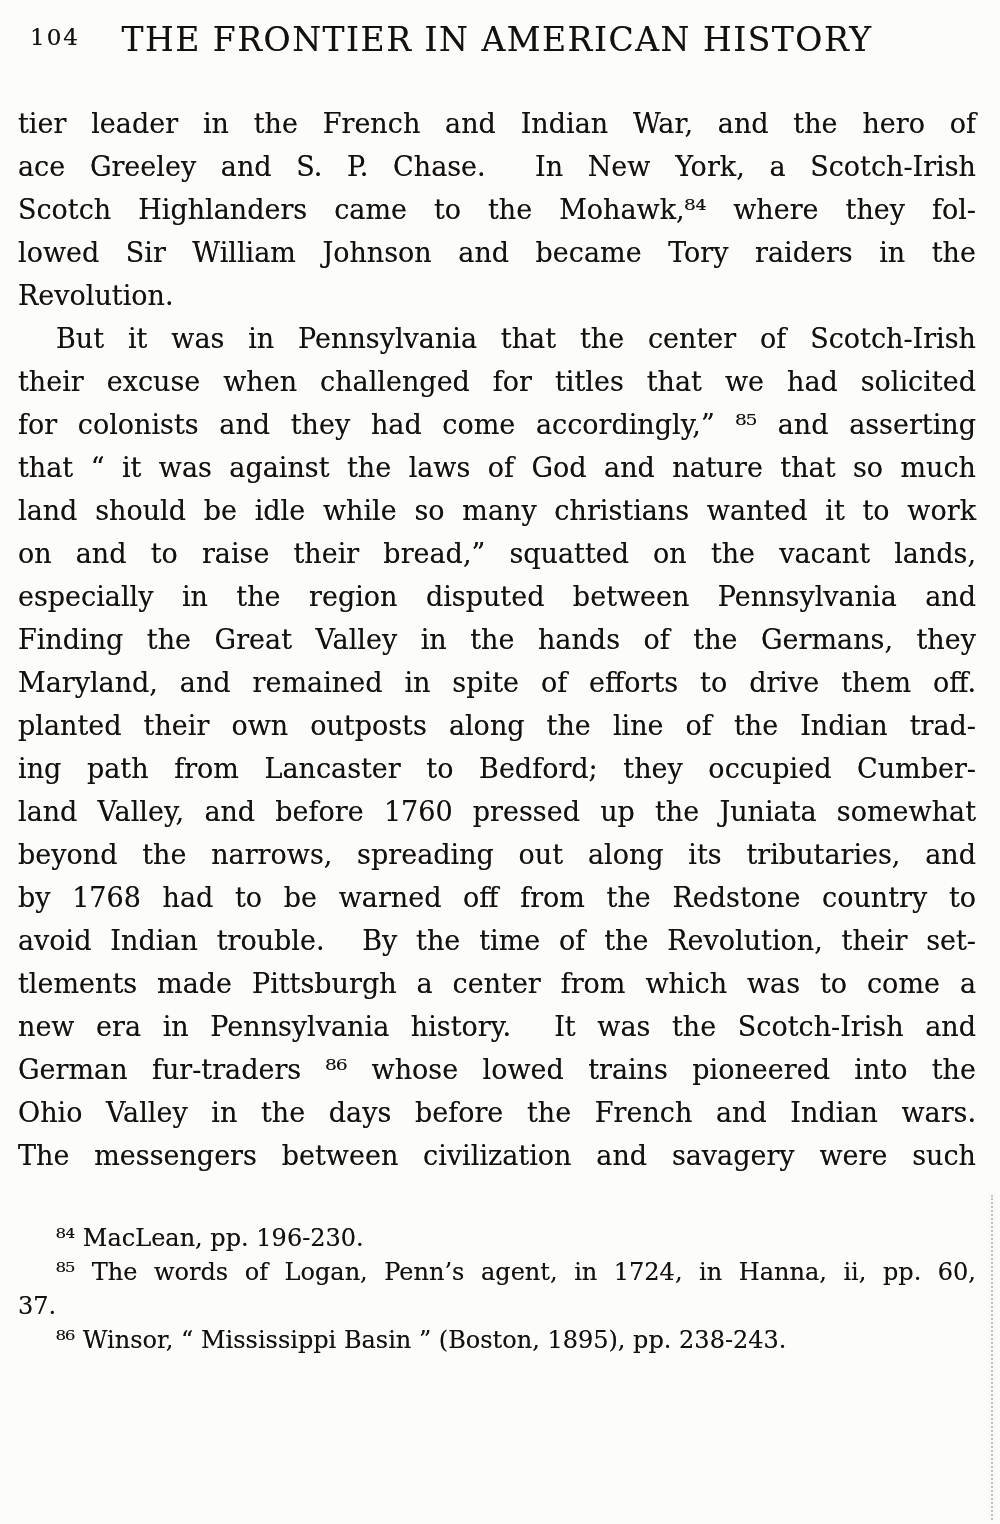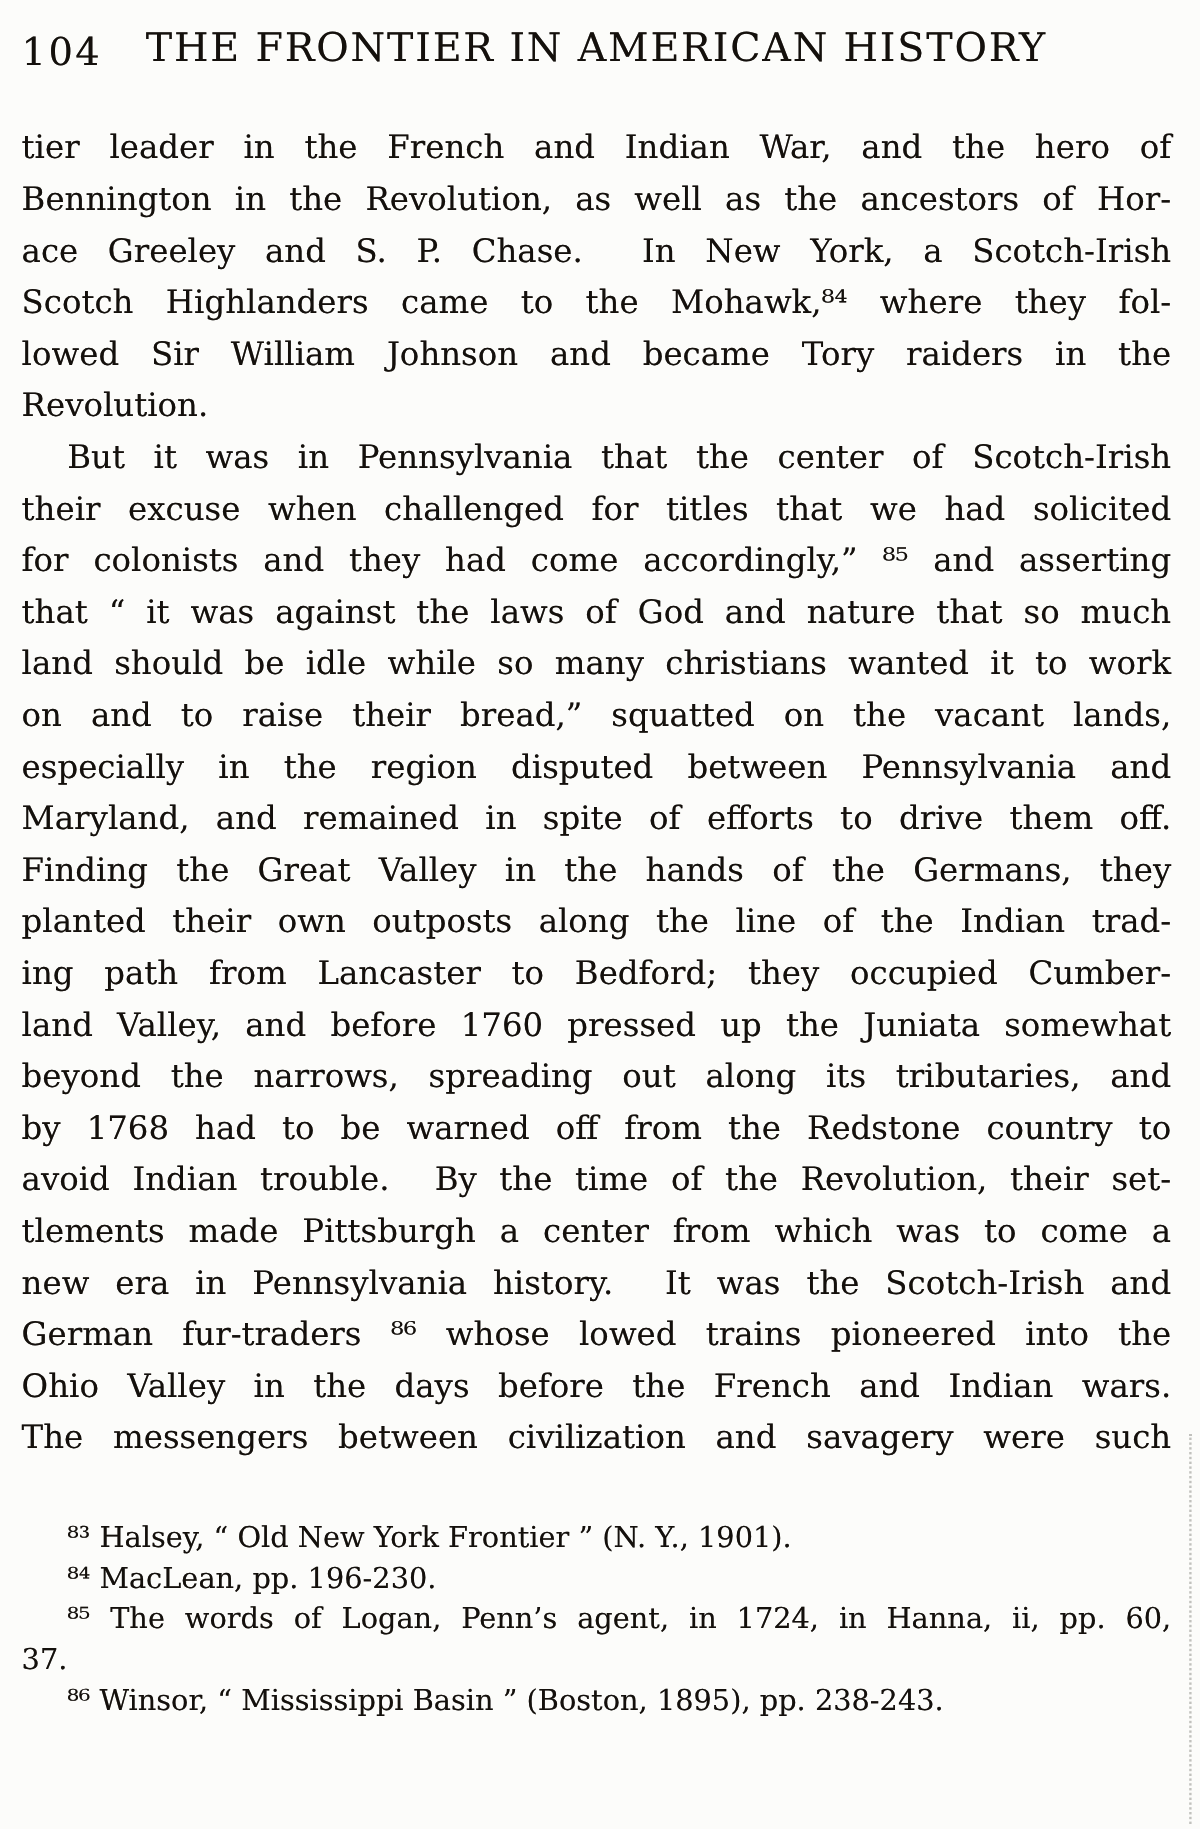--- a/index.html
+++ b/index.html
@@ -16,22 +16,22 @@
     overflow: hidden;
     text-shadow: 0 0 0.5px rgba(20,16,12,0.55);
   }
   
   .hdr {
     position: relative;
     margin: 20px 24px 0 18px;
     height: 44px;
   }
   .pagenum {
-    position: absolute; left: 0; top: 4px;
-    font-size: 32px; letter-spacing: 2px;
+    position: absolute; left: 12px; top: 4px;
+    font-size: 23px; letter-spacing: 2px;
   }
   .title {
     display: block;
     text-align: center;
     font-size: 33px;
     letter-spacing: 1.5px;
     white-space: nowrap;
   }
   
   .bodytext {
@@ -76,52 +76,50 @@
 <div class="page">
 
   <header class="hdr">
     <span class="pagenum">104</span>
     <span class="title">THE FRONTIER IN AMERICAN HISTORY</span>
   </header>
 
   <main class="bodytext">
     <div class="para">
         <div class="line">tier leader in the French and Indian War, and the hero of</div>
-        <div class="line">Bennington in the Revolution, as well as the ancestors of Hor-</div>
         <div class="line">ace Greeley and S. P. Chase.  In New York, a Scotch-Irish</div>
         <div class="line">Scotch Highlanders came to the Mohawk,⁸⁴ where they fol-</div>
         <div class="line">lowed Sir William Johnson and became Tory raiders in the</div>
         <div class="line no-just">Revolution.</div>
       </div>
     <div class="para indent-first">
         <div class="line">But it was in Pennsylvania that the center of Scotch-Irish</div>
         <div class="line">their excuse when challenged for titles that we had solicited</div>
         <div class="line">for colonists and they had come accordingly,” ⁸⁵ and asserting</div>
         <div class="line">that “ it was against the laws of God and nature that so much</div>
         <div class="line">land should be idle while so many christians wanted it to work</div>
         <div class="line">on and to raise their bread,” squatted on the vacant lands,</div>
         <div class="line">especially in the region disputed between Pennsylvania and</div>
+        <div class="line">Finding the Great Valley in the hands of the Germans, they</div>
         <div class="line">Maryland, and remained in spite of efforts to drive them off.</div>
-        <div class="line">Finding the Great Valley in the hands of the Germans, they</div>
         <div class="line">planted their own outposts along the line of the Indian trad-</div>
         <div class="line">ing path from Lancaster to Bedford; they occupied Cumber-</div>
         <div class="line">land Valley, and before 1760 pressed up the Juniata somewhat</div>
         <div class="line">beyond the narrows, spreading out along its tributaries, and</div>
         <div class="line">by 1768 had to be warned off from the Redstone country to</div>
         <div class="line">avoid Indian trouble.  By the time of the Revolution, their set-</div>
         <div class="line">tlements made Pittsburgh a center from which was to come a</div>
         <div class="line">new era in Pennsylvania history.  It was the Scotch-Irish and</div>
         <div class="line">German fur-traders ⁸⁶ whose lowed trains pioneered into the</div>
         <div class="line">Ohio Valley in the days before the French and Indian wars.</div>
         <div class="line">The messengers between civilization and savagery were such</div>
       </div>
   </main>
 
   <footer class="footnotes">
-      <div class="line fn-indent">⁸³ Halsey, “ Old New York Frontier ” (N. Y., 1901).</div>
       <div class="line fn-indent">⁸⁴ MacLean, pp. 196-230.</div>
       <div class="line just fn-indent">⁸⁵ The words of Logan, Penn’s agent, in 1724, in Hanna, ii, pp. 60,</div>
       <div class="line">37.</div>
       <div class="line fn-indent">⁸⁶ Winsor, “ Mississippi Basin ” (Boston, 1895), pp. 238-243.</div>
     </footer>
 
   <div class="scan-edge"></div>
 
 </div>
 

